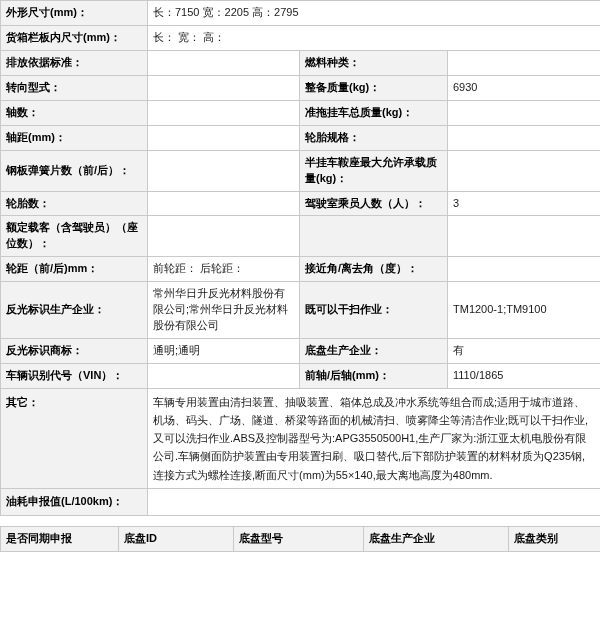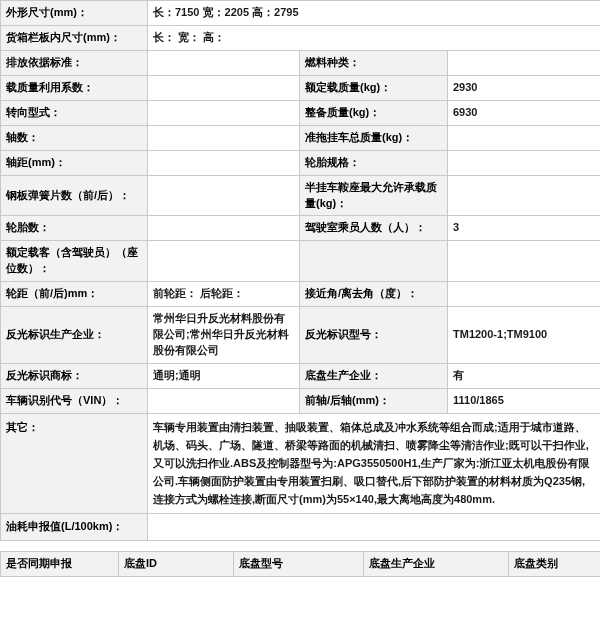--- a/index.html
+++ b/index.html
@@ -30,21 +30,20 @@
     word-break: break-all;
   }
   td.label {
     background: #f2f2f2;
     font-weight: bold;
     color: #000;
   }
   td.value {
     background: #ffffff;
     color: #1a1a1a;
-    font-weight: bold;
   }
   .col-a { width: 147px; }
   .col-b { width: 152px; }
   .col-c { width: 148px; }
   .col-d { width: 153px; }
   .tall-note td {
     vertical-align: top;
     line-height: 1.65;
   }
   .empty-row td { height: 18px; }
@@ -80,26 +79,20 @@
       <td class="label">货箱栏板内尺寸(mm)：</td>
       <td class="value" colspan="3">长： 宽： 高：</td>
     </tr>
     <tr>
       <td class="label">排放依据标准：</td>
       <td class="value"></td>
       <td class="label">燃料种类：</td>
       <td class="value"></td>
     </tr>
     <tr>
-      <td class="label">载质量利用系数：</td>
-      <td class="value"></td>
-      <td class="label">额定载质量(kg)：</td>
-      <td class="value">2930</td>
-    </tr>
-    <tr>
       <td class="label">转向型式：</td>
       <td class="value"></td>
       <td class="label">整备质量(kg)：</td>
       <td class="value">6930</td>
     </tr>
     <tr>
       <td class="label">轴数：</td>
       <td class="value"></td>
       <td class="label">准拖挂车总质量(kg)：</td>
       <td class="value"></td>
@@ -130,21 +123,21 @@
     </tr>
     <tr>
       <td class="label">轮距（前/后)mm：</td>
       <td class="value">前轮距： 后轮距：</td>
       <td class="label">接近角/离去角（度）：</td>
       <td class="value"></td>
     </tr>
     <tr>
       <td class="label">反光标识生产企业：</td>
       <td class="value">常州华日升反光材料股份有限公司;常州华日升反光材料股份有限公司</td>
-      <td class="label">反光标识型号：</td>
+      <td class="label">既可以干扫作业：</td>
       <td class="value">TM1200-1;TM9100</td>
     </tr>
     <tr>
       <td class="label">反光标识商标：</td>
       <td class="value">通明;通明</td>
       <td class="label">底盘生产企业：</td>
       <td class="value">有</td>
     </tr>
     <tr>
       <td class="label">车辆识别代号（VIN）：</td>

